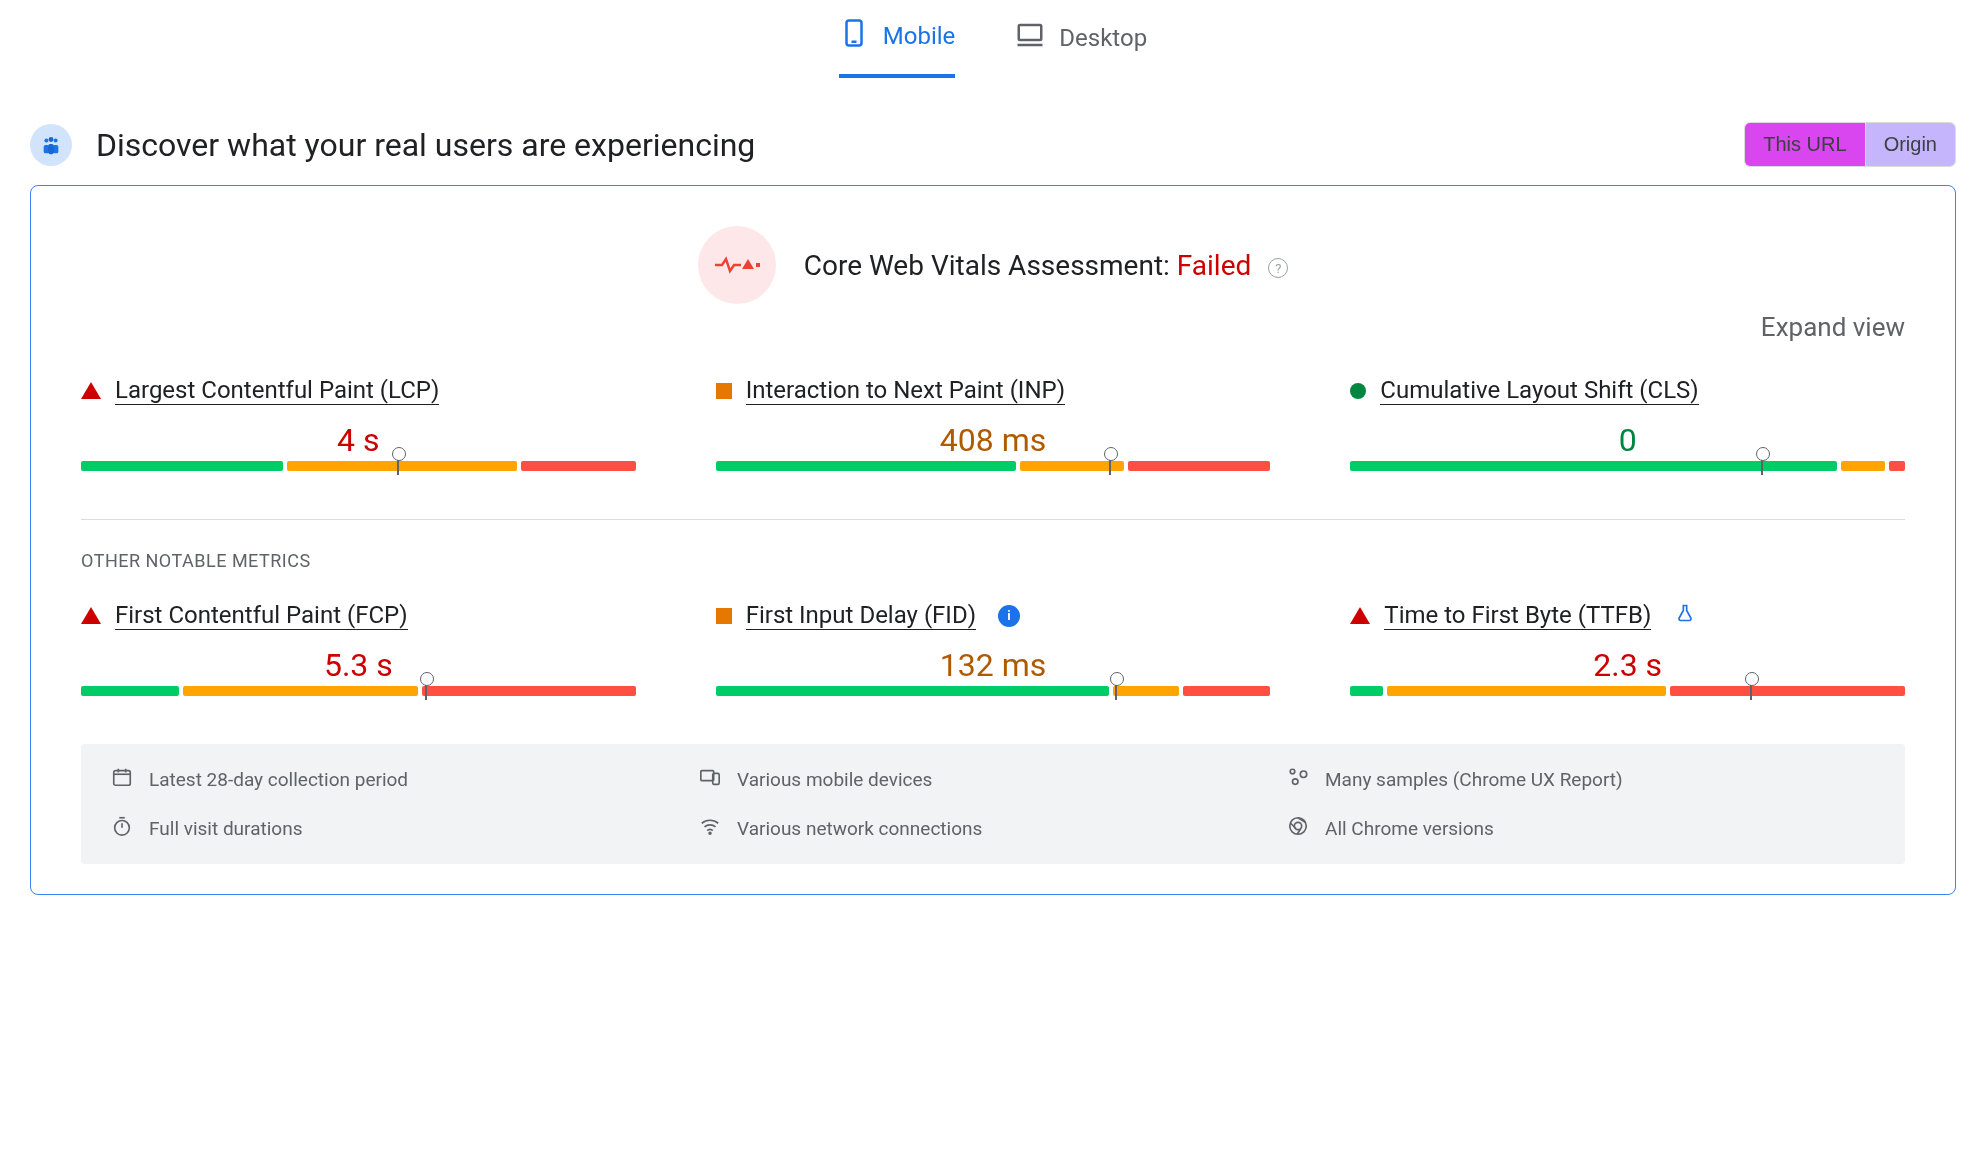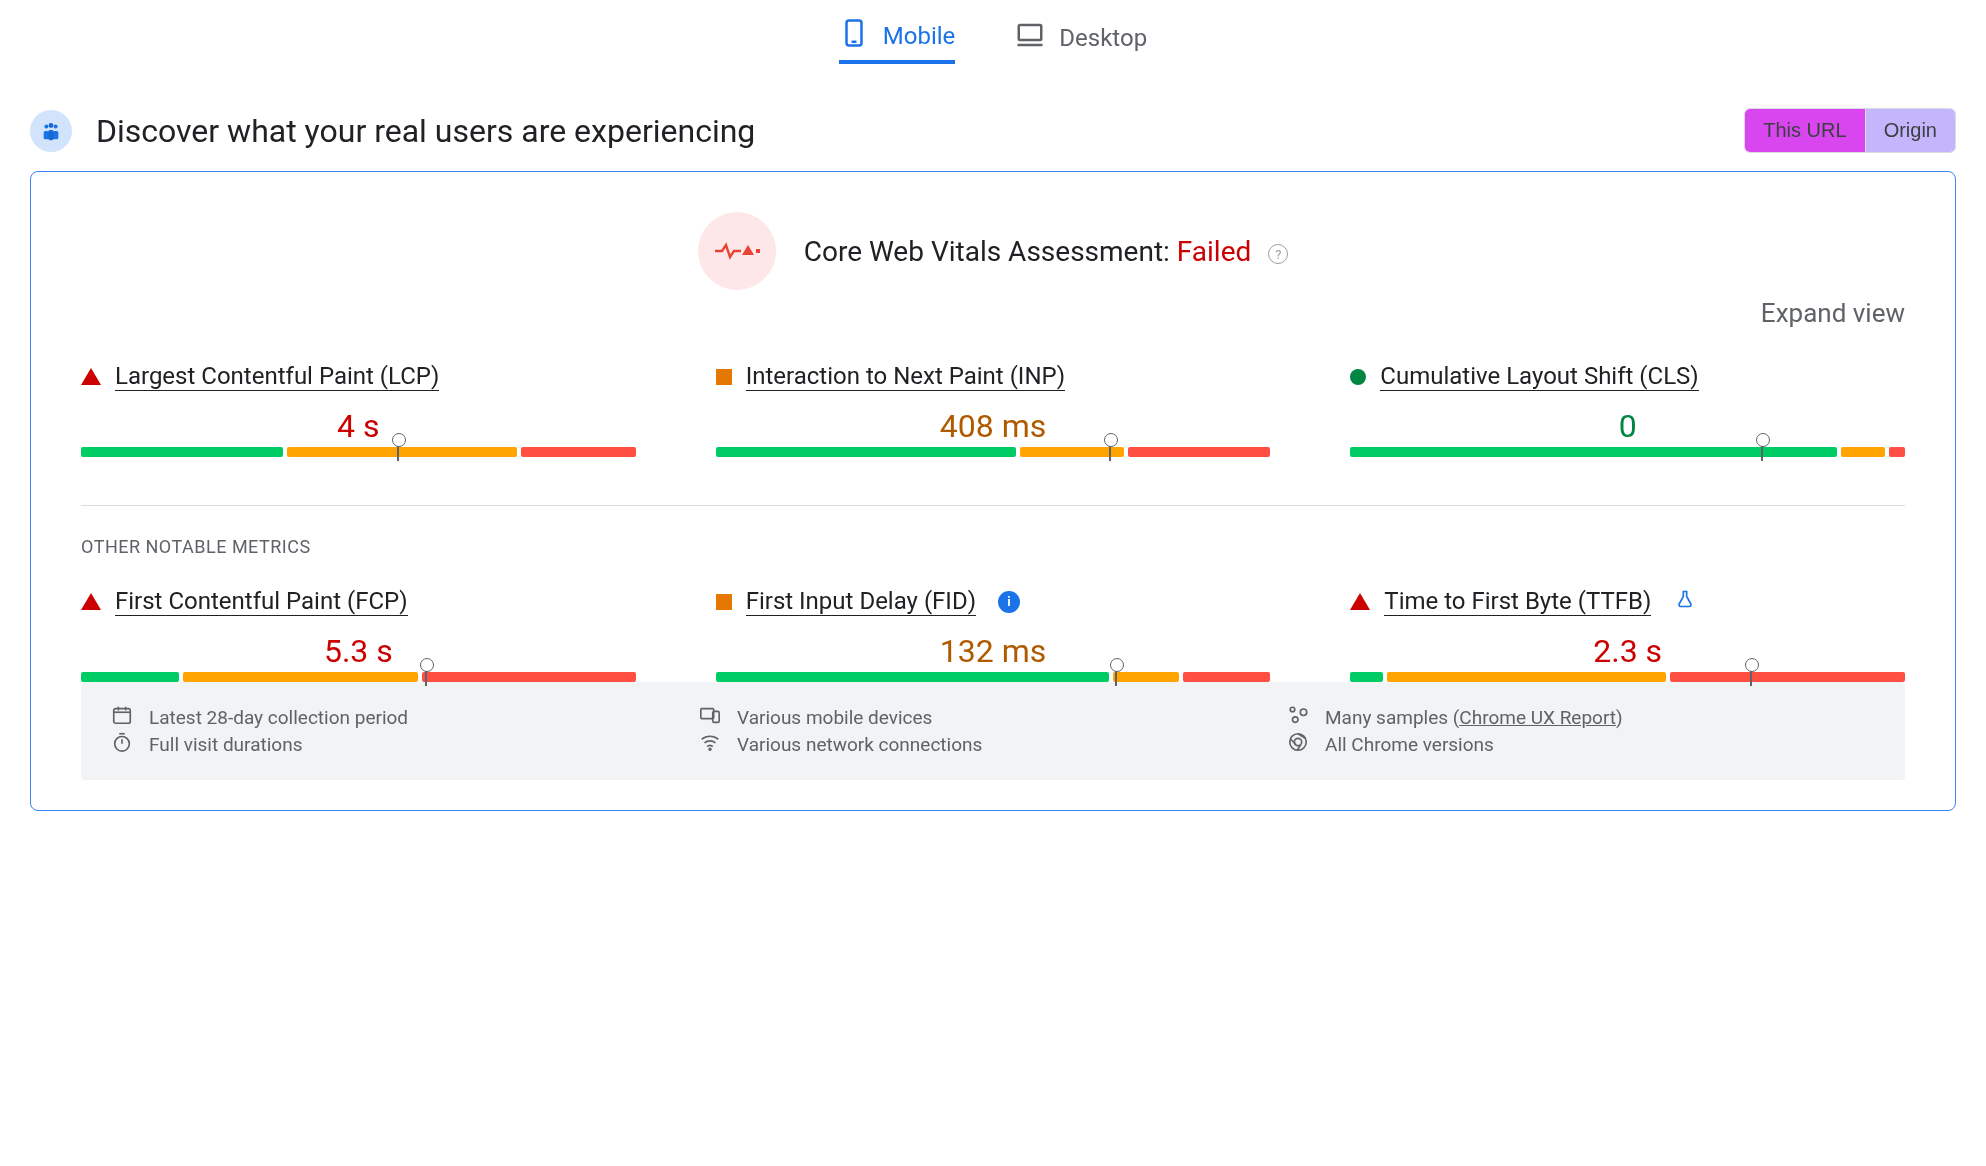--- a/index.html
+++ b/index.html
@@ -7,21 +7,21 @@
     font-family: Roboto, "Helvetica Neue", Arial, sans-serif;
     background: #fff;
     color: #202124;
     font-size: 14px;
     width: 1986px;
     padding: 0 30px;
     transform-origin: top left;
   }
   
   .tabs { display:flex; justify-content:center; gap:60px; padding:18px 0 24px; }
-  .tab { display:flex; align-items:center; gap:14px; font-size:24px; color:#5f6368; cursor:pointer; padding-bottom:6px; }
+  .tab { display:flex; align-items:center; gap:14px; font-size:24px; color:#5f6368; cursor:pointer; padding-bottom:20px; }
   .tab.active { color:#1a73e8; border-bottom:4px solid #1a73e8; }
   .tab svg { width:30px; height:30px; }
   
   .header-row { display:flex; align-items:center; justify-content:space-between; margin:20px 0 18px; }
   .header-left { display:flex; align-items:center; gap:24px; }
   .brand-circle { width:42px; height:42px; border-radius:50%; background:#d2e3fc; display:flex; align-items:center; justify-content:center; }
   .brand-circle svg{ width:22px; height:22px; }
   .header-title { font-size:32px; color:#202124; font-weight:400; }
   .toggle-group { border:1px solid #dadce0; border-radius:6px; overflow:hidden; display:flex; }
   .toggle-btn { padding:10px 18px; font-size:20px; color:#3c4043; background:#c4b5fd; border:none; cursor:pointer; }
@@ -52,23 +52,23 @@
   .seg{ height:10px; border-radius:2px;}
   .seg.g{ background:#00cc66; }
   .seg.o{ background:#ffa400; }
   .seg.r{ background:#ff4e42; }
   .marker{ position:absolute; top:-4px; width:2px; height:18px; background:#5f6368;}
   .marker::before{ content:''; position:absolute; top:-10px; left:-5px; width:12px; height:12px; border-radius:50%; background:#fff; border:1.5px solid #5f6368;}
   hr.div{ border:none; border-top:1px solid #dadce0; margin:48px 0 30px;}
   .section-label{ color:#5f6368; font-size:18px; letter-spacing:0.5px; margin-bottom:30px; }
   .flask{ font-size:22px; color:#1a73e8; margin-left:10px; cursor:pointer;}
   
-  .foot-box{ background:#f1f3f4; border-radius:4px; padding:22px 30px; display:grid; grid-template-columns:repeat(3,1fr); }
+  .foot-box{ background:#f1f3f4; border-radius:4px; margin-top:48px; padding:22px 30px; display:grid; grid-template-columns:repeat(3,1fr); row-gap:22px; }
   .foot-item{ display:flex; align-items:center; gap:16px; color:#5f6368; font-size:19px;}
-  .foot-item a{ color:#5f6368; text-decoration:underline; cursor:pointer;}
+  .foot-item a{ color:#5f6368; cursor:pointer;}
   .foot-item svg{ width:22px; height:22px; stroke:#5f6368; fill:none; stroke-width:1.8;}
 </style>
 </head>
 <body>
 
 <div class="tabs">
   <div class="tab active">
     <span>
       <svg viewBox="0 0 24 24" fill="none" stroke="#1a73e8" stroke-width="2">
           <rect x="6" y="2" width="12" height="20" rx="2"></rect>

